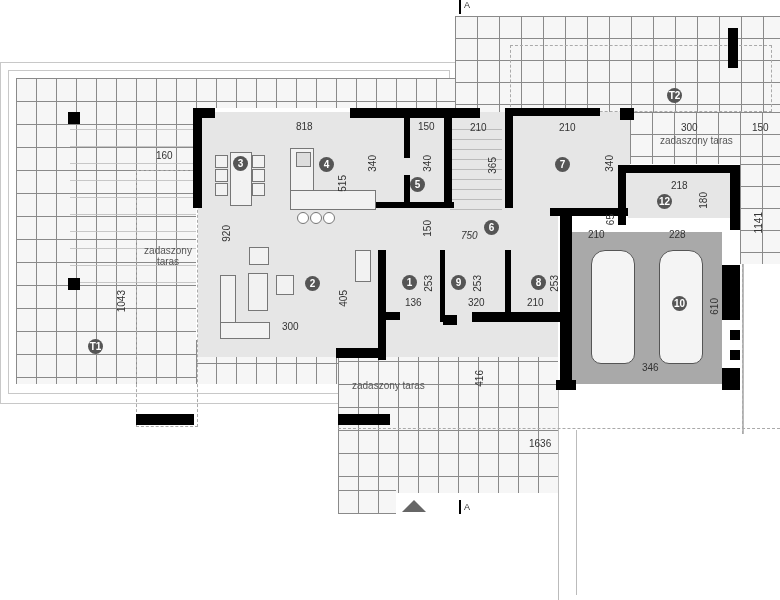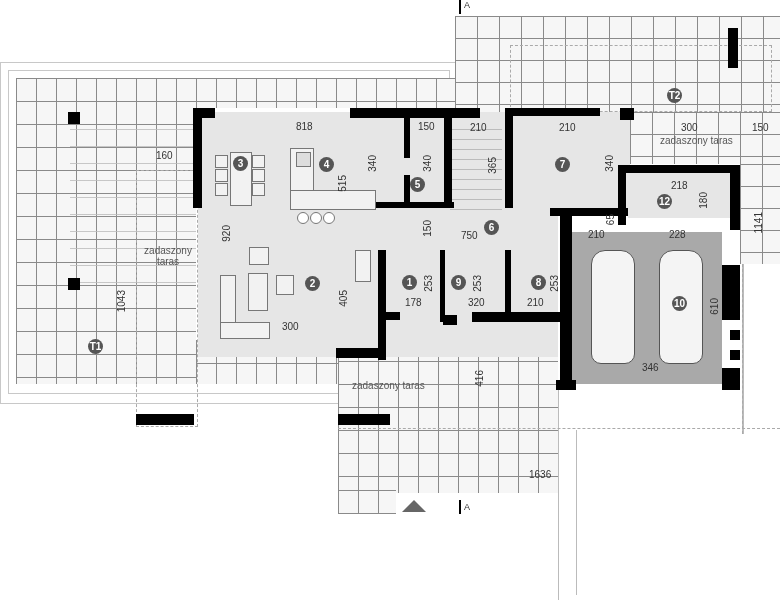--- a/index.html
+++ b/index.html
@@ -141,33 +141,33 @@
 <div class="abs dim vert" style="left:337px;top:175px;">515</div>
 <div class="abs dim vert" style="left:487px;top:157px;">365</div>
 <div class="abs dim" style="left:156px;top:150px;">160</div>
 <div class="abs dim vert" style="left:116px;top:290px;">1043</div>
 <div class="abs dim" style="left:671px;top:180px;">218</div>
 <div class="abs dim vert" style="left:698px;top:192px;">180</div>
 <div class="abs dim vert" style="left:605px;top:214px;">65</div>
 <div class="abs dim vert" style="left:753px;top:212px;">1141</div>
 <div class="abs dim vert" style="left:221px;top:225px;">920</div>
 <div class="abs dim vert" style="left:422px;top:220px;">150</div>
-<div class="abs dim" style="left:461px;top:230px;">750</div>
+<div class="abs dim" style="left:461px;top:230px;font-style:italic;">750</div>
 <div class="abs dim" style="left:588px;top:229px;">210</div>
 <div class="abs dim" style="left:669px;top:229px;">228</div>
 <div class="abs dim vert" style="left:338px;top:290px;">405</div>
 <div class="abs dim" style="left:282px;top:321px;">300</div>
 <div class="abs dim vert" style="left:423px;top:275px;">253</div>
-<div class="abs dim" style="left:405px;top:297px;">178</div>
+<div class="abs dim" style="left:405px;top:297px;">136</div>
 <div class="abs dim vert" style="left:472px;top:275px;">253</div>
 <div class="abs dim" style="left:468px;top:297px;">320</div>
 <div class="abs dim vert" style="left:549px;top:275px;">253</div>
 <div class="abs dim" style="left:527px;top:297px;">210</div>
 <div class="abs dim vert" style="left:709px;top:298px;">610</div>
 <div class="abs dim" style="left:642px;top:362px;">346</div>
 <div class="abs dim vert" style="left:474px;top:370px;">416</div>
-<div class="abs dim" style="left:529px;top:438px;margin-top:31px;">1636</div>
+<div class="abs dim" style="left:529px;top:438px;">1636</div>
 
 <div class="abs" style="left:459px;top:0;width:2px;height:14px;background:#000;"></div>
 <div class="abs dim" style="left:464px;top:0;font-size:9px;">A</div>
 <div class="abs" style="left:402px;top:500px;width:0;height:0;border-left:12px solid transparent;border-right:12px solid transparent;border-bottom:12px solid #666;"></div>
 <div class="abs" style="left:459px;top:500px;width:2px;height:14px;background:#000;"></div>
 <div class="abs dim" style="left:464px;top:502px;font-size:9px;">A</div>
 
 </body></html>

